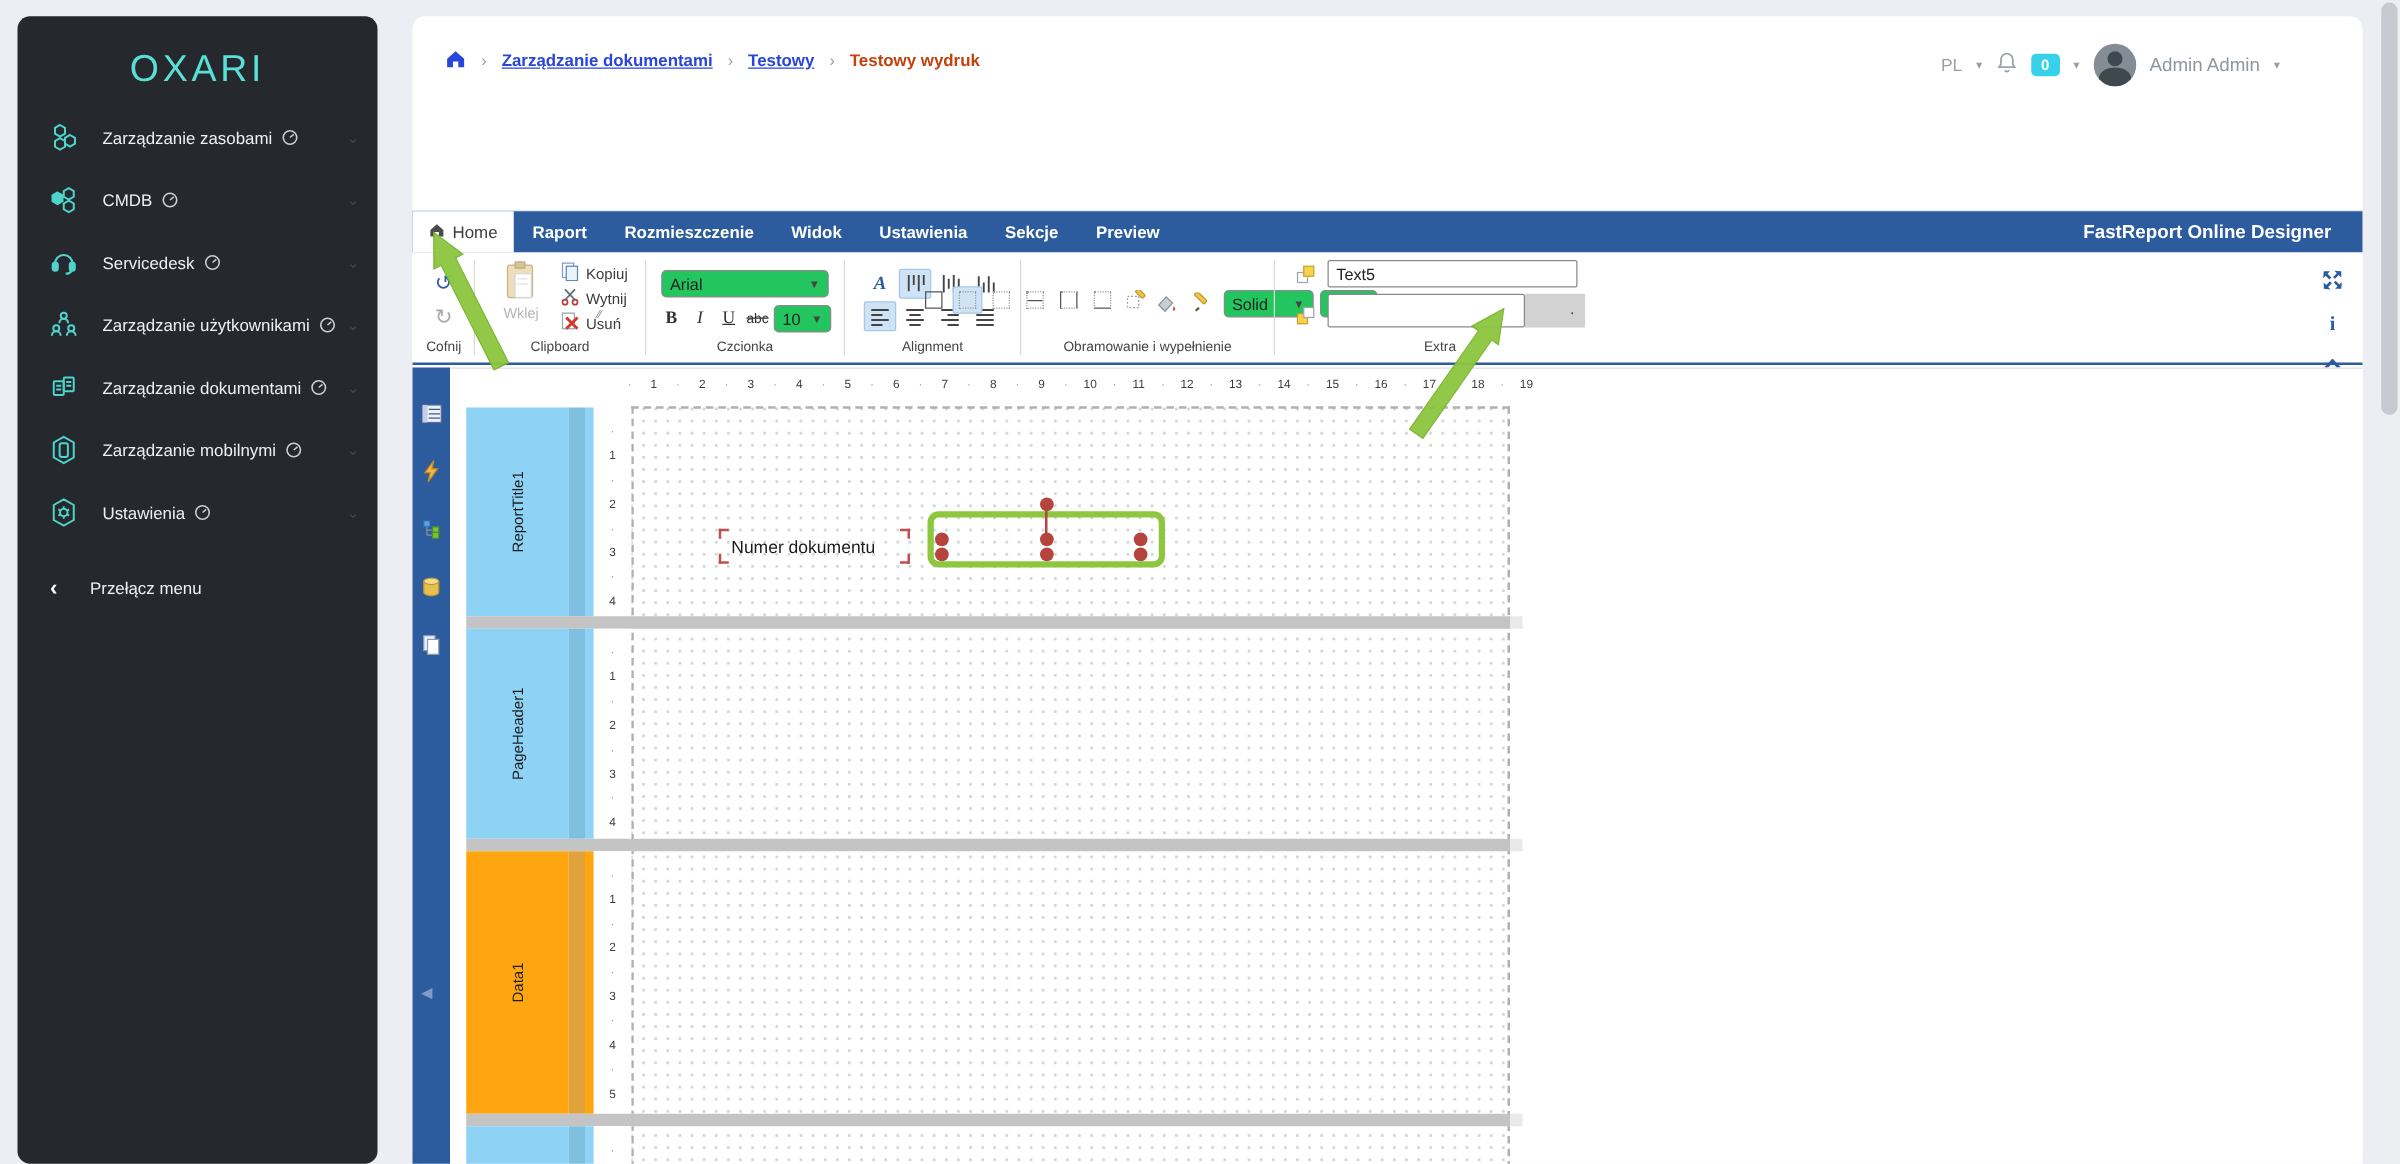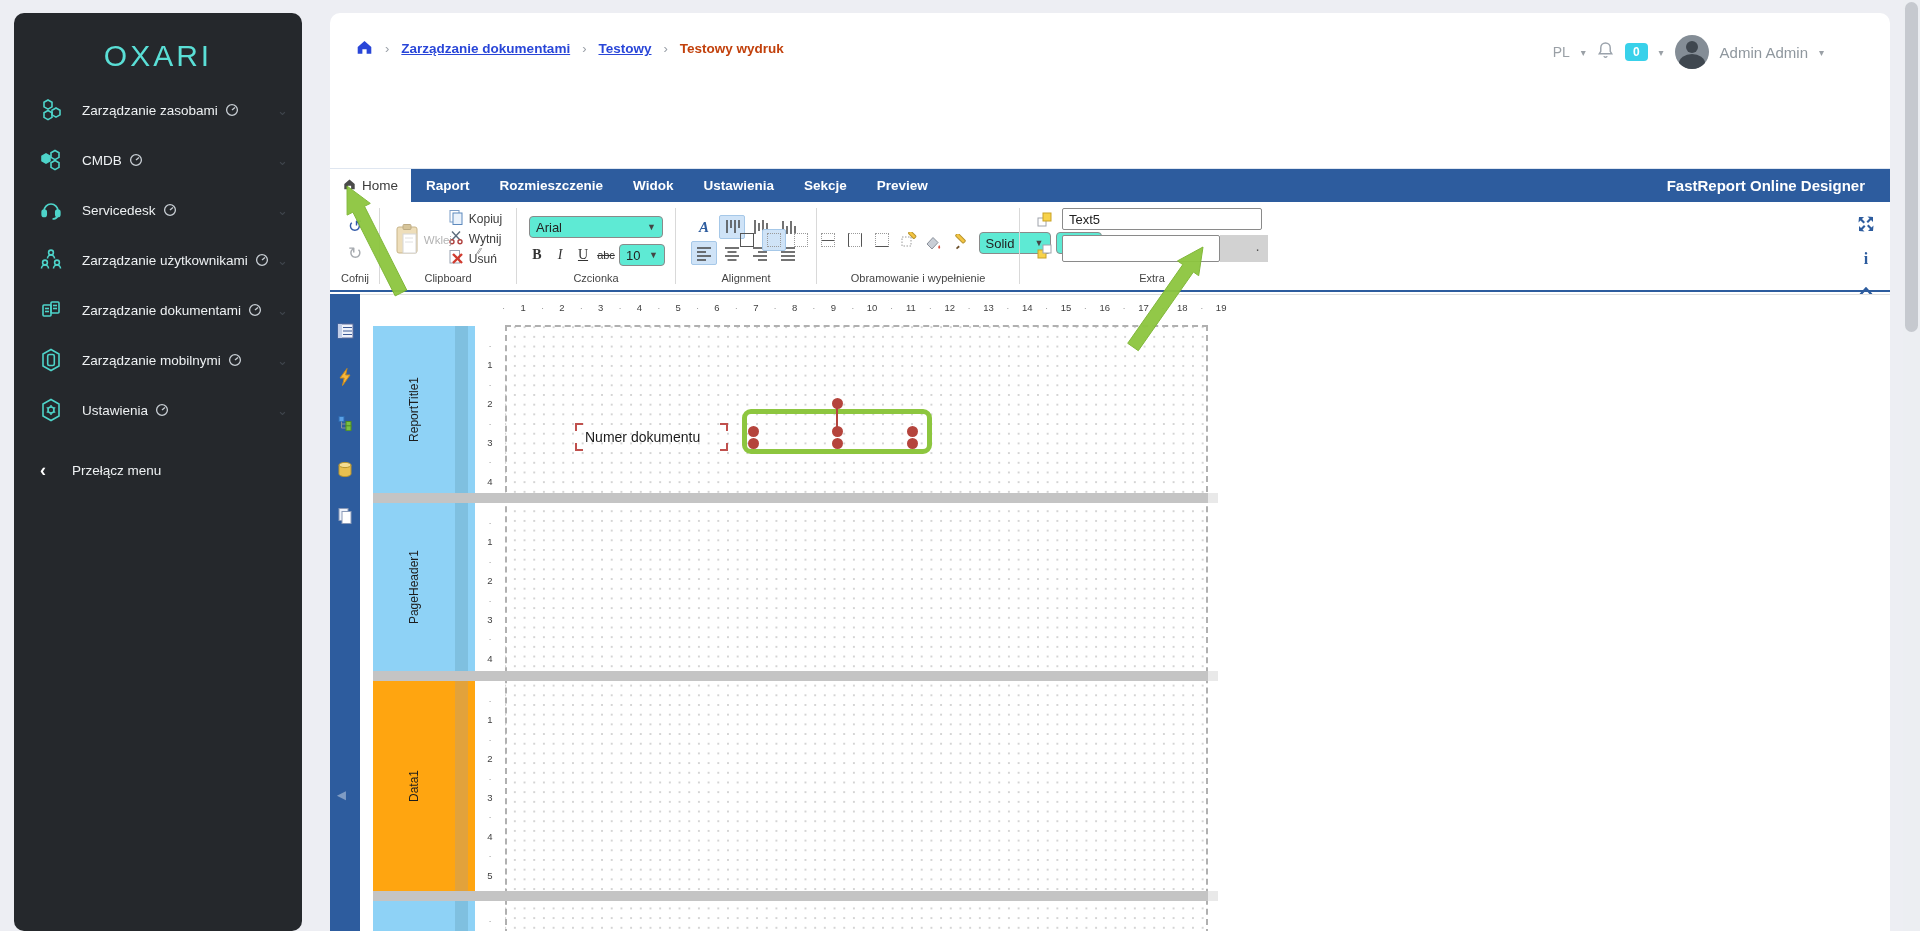--- a/index.html
+++ b/index.html
@@ -65,29 +65,29 @@
   .rg-body { flex:1; display:flex; justify-content:center; }
   .rg-label { height:18px; text-align:center; font-size:11px; color:#444; }
   .vsep { width:1px; background:#d9d9d9; margin:6px 4px; }
 
   .g-undo { width:40px; }
   .btn-undo,.btn-redo { width:22px; height:22px; border:none; background:none; font-size:17px;
     line-height:20px; cursor:pointer; }
   .btn-undo { color:#3159a8; } .btn-redo { color:#a7abb0; }
 
   .g-clip { width:128px; }
-  .paste-btn { width:46px; display:flex; flex-direction:row; align-items:center; gap:2px;
+  .paste-btn { width:46px; display:flex; flex-direction:column; align-items:center; gap:2px;
     cursor:pointer; opacity:.75; }
   .paste-btn span { font-size:11.5px; color:#9a9a9a; }
   .clip-col { display:flex; flex-direction:column; gap:3px; padding-top:2px; }
   .mini-btn { display:flex; align-items:center; gap:5px; font-size:12px; color:#3b3b3b;
     cursor:pointer; height:17px; }
 
   .g-font { width:150px; }
-  .sel { border:1px solid #8a8a8a; border-radius:4px; background:#5eead4; display:flex;
+  .sel { border:1px solid #8a8a8a; border-radius:4px; background:#22c55e; display:flex;
     align-items:center; justify-content:space-between; padding:0 6px; font-size:13px;
     color:#222; height:22px; cursor:pointer; }
   .sel .sv { font-size:9px; color:#444; }
   .font-row2 { display:flex; align-items:center; gap:3px; margin-top:6px; }
   .fbtn { width:20px; height:20px; border:none; background:none; cursor:pointer;
     font-family:"Liberation Serif","DejaVu Serif",serif; font-size:14px; color:#333; }
   .fb-b { font-weight:700; } .fb-i { font-style:italic; } .fb-u { text-decoration:underline; }
   .fb-s { font-family:"Liberation Sans",sans-serif; font-size:11px; text-decoration:line-through; }
 
   .g-align { width:132px; }

